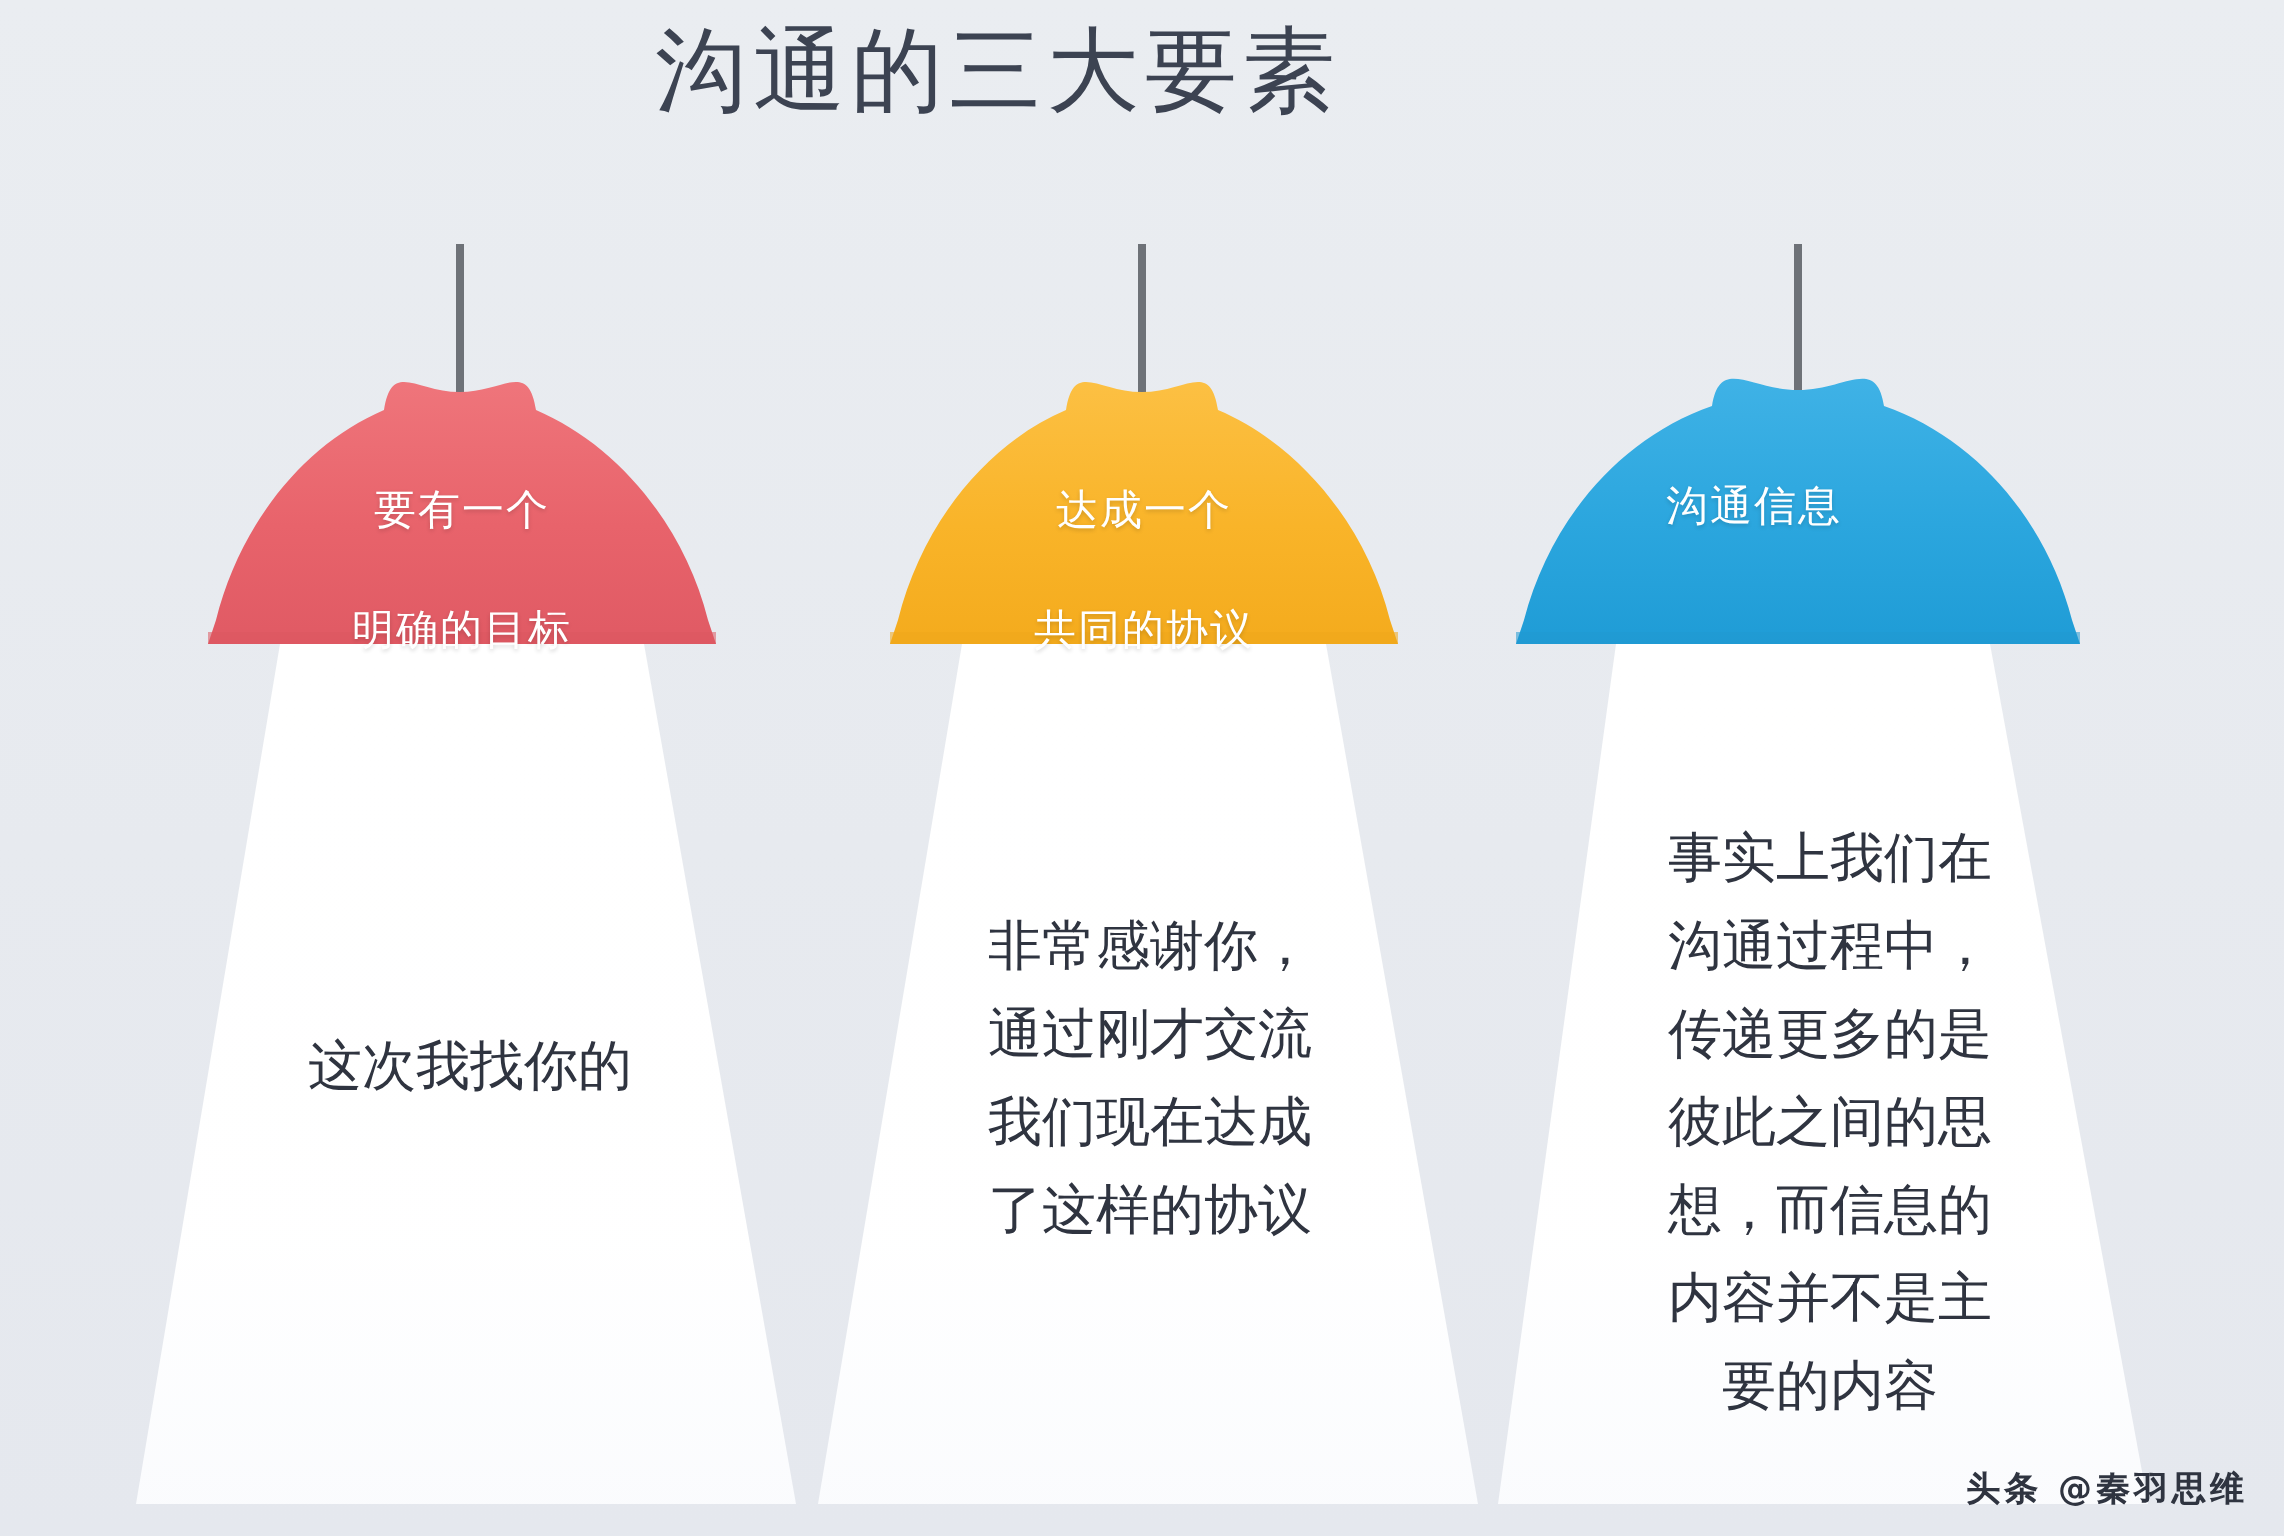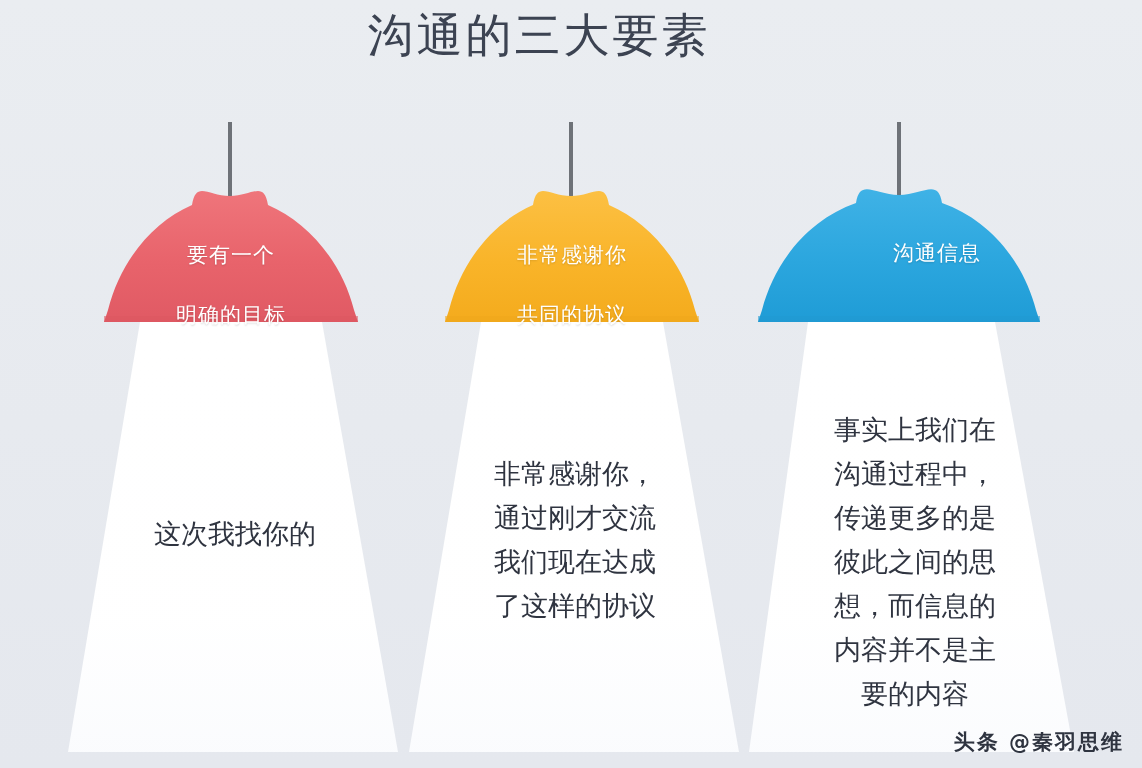--- a/index.html
+++ b/index.html
@@ -26,21 +26,20 @@
     top: 4px;
     left: 0;
     width: 998px;
     text-align: center;
     font-family: "DejaVu Serif", "Liberation Serif", serif;
     font-size: 46px;
     line-height: 62px;
     letter-spacing: 3px;
     color: #3c4352;
     white-space: nowrap;
-    padding-left: 40px;
   }
   
   #lamp-canvas {
     position: absolute;
     top: 0;
     left: 0;
     width: 1142px;
     height: 768px;
   }
   
@@ -65,21 +64,21 @@
     font-size: 27px;
     line-height: 44px;
     letter-spacing: 0px;
   }
   .cone-text .tline { display: block; white-space: nowrap; }
   
   #watermark {
     position: absolute;
     right: 18px;
     bottom: 12px;
-    font-size: 21px;
+    font-size: 17px;
     font-weight: bold;
     color: #2f3440;
     letter-spacing: 2px;
     white-space: nowrap;
   }
 </style>
 </head>
 <body>
 
 <div id="stage">
@@ -152,25 +151,25 @@
       <rect x="758" y="316" width="282" height="6" fill="#2099d2" opacity="0.55"></rect>
     </g>
   </svg>
 
   <div class="dome-caption" style="left:104px; top:241px; width:254px;">
     <span class="line1">要有一个</span>
     <span class="line2">明确的目标</span>
   </div>
 
   <div class="dome-caption" style="left:445px; top:241px; width:254px;">
-    <span class="line1">非常感谢你</span>
+    <span class="line1">达成一个</span>
     <span class="line2">共同的协议</span>
   </div>
 
-  <div class="dome-caption" style="left:796px; top:239px; width:282px;">
+  <div class="dome-caption" style="left:736px; top:239px; width:282px;">
     <span class="line1">沟通信息</span>
   </div>
 
   <div class="cone-text" style="left:110px; top:496px; width:250px;margin-top:16px;">
     <span class="tline">这次我找你的</span>
   </div>
 
   <div class="cone-text" style="left:450px; top:452px; width:250px;">
     <span class="tline">非常感谢你，</span>
     <span class="tline">通过刚才交流</span>

